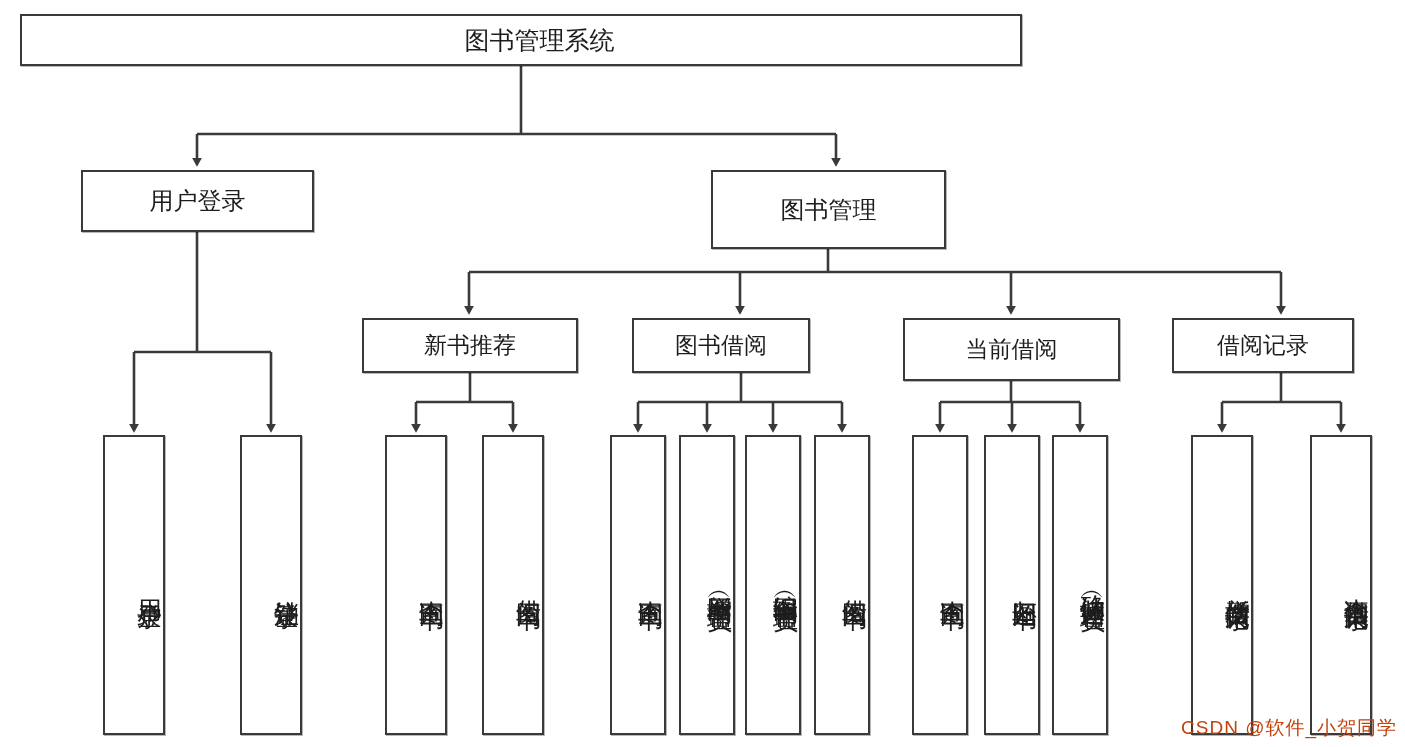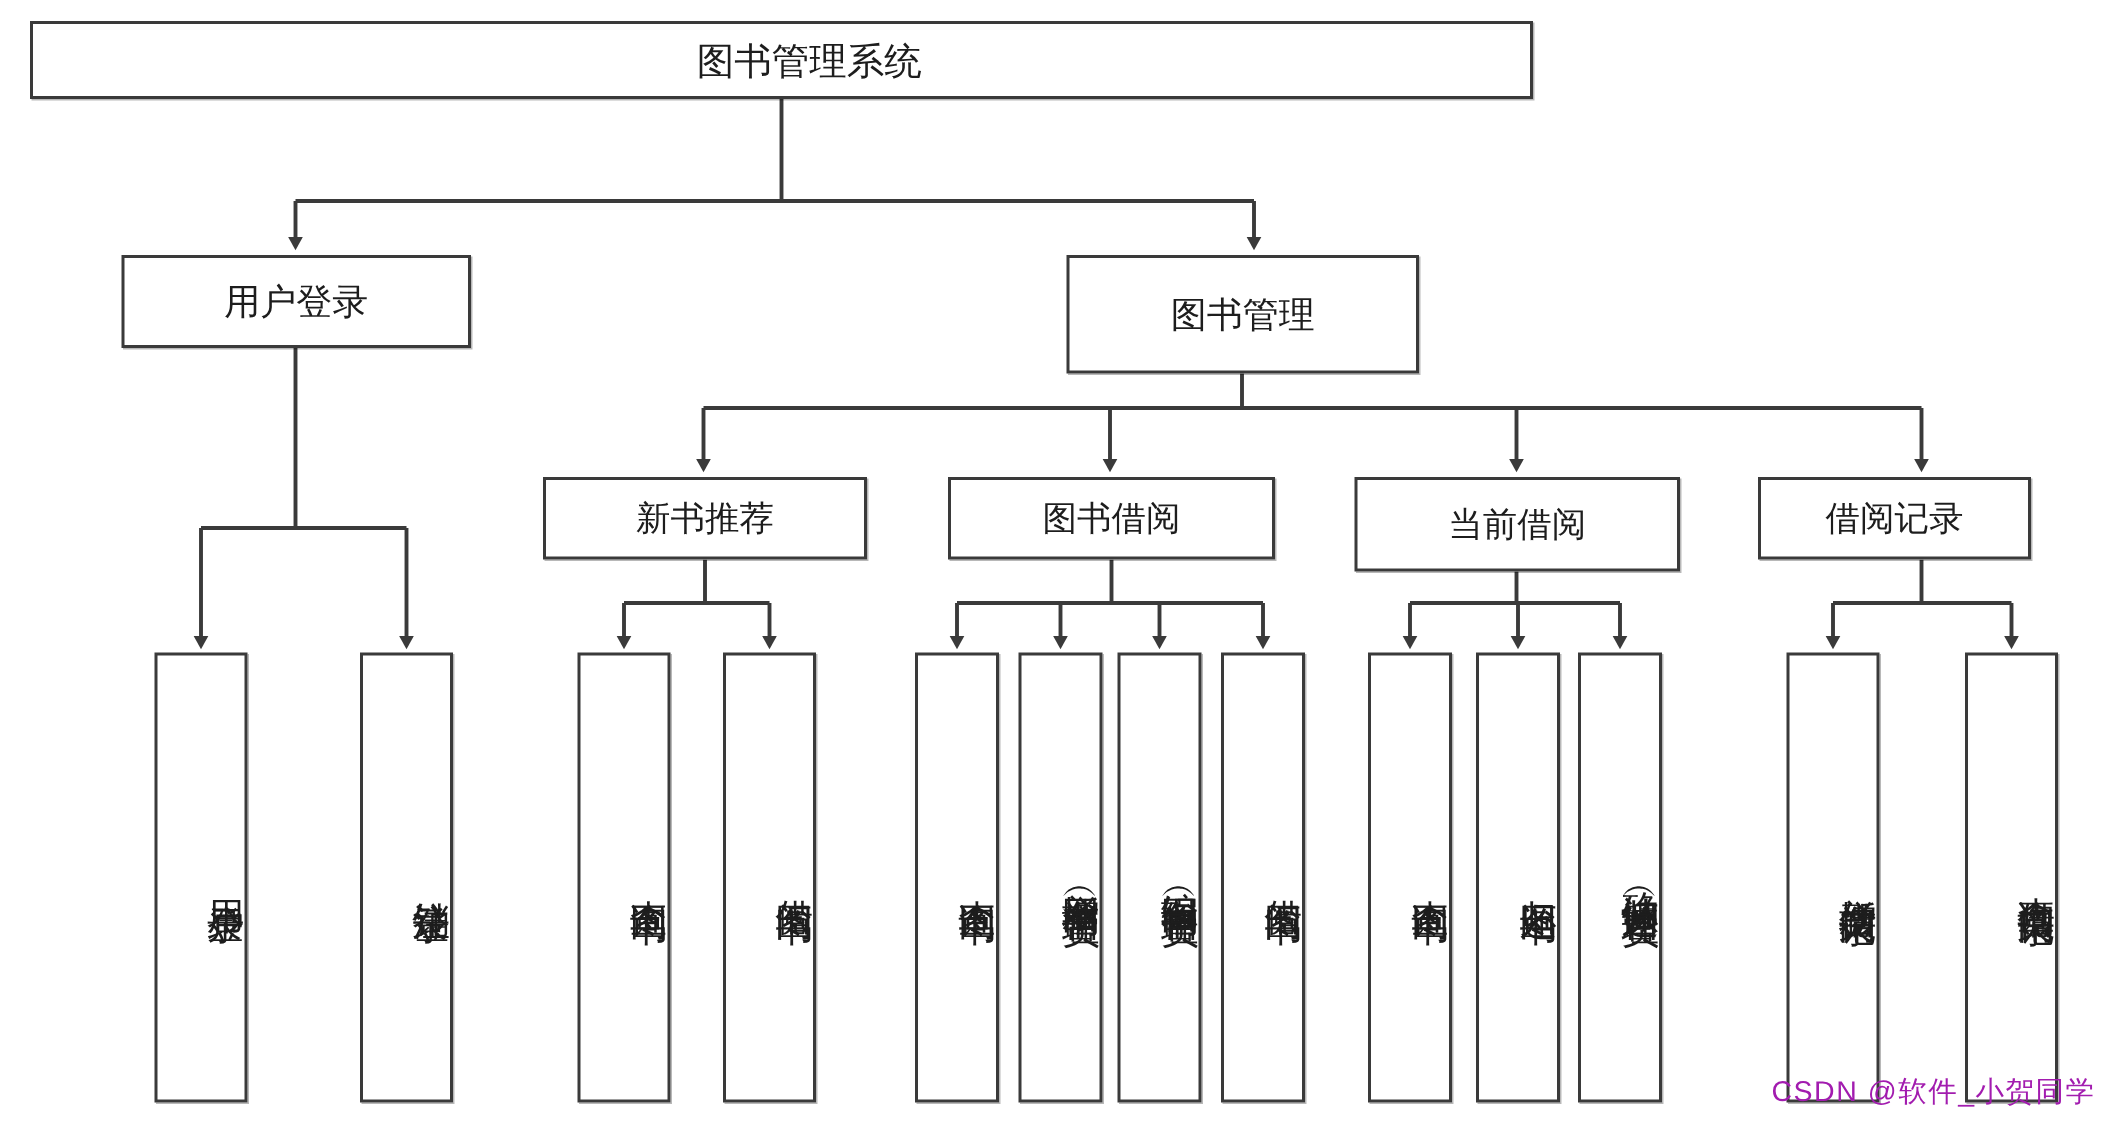--- a/index.html
+++ b/index.html
@@ -47,21 +47,21 @@
     align-items:flex-start;
     justify-content:center;
     white-space:nowrap;
     overflow:hidden;
   }
   .watermark{
     position:absolute;
     right:8px;
     bottom:6px;
     font-size:19px;
-    color:#a21caf;
+    color:#c2410c;
     letter-spacing:1px;
     z-index:9;
     white-space:nowrap;
     font-family:"Liberation Sans","DejaVu Sans",sans-serif;
   }
 </style>
 </head>
 <body>
 
 <div id="canvas">
@@ -123,21 +123,21 @@
   <div class="node lvl2" style="left:81px;top:170px;width:233px;height:62px;">
     <span>用户登录</span>
   </div>
   <div class="node lvl2" style="left:711px;top:170px;width:235px;height:79px;">
     <span>图书管理</span>
   </div>
 
   <div class="node lvl3" style="left:362px;top:318px;width:216px;height:55px;">
     <span>新书推荐</span>
   </div>
-  <div class="node lvl3" style="left:632px;top:318px;width:218px;height:55px;">
+  <div class="node lvl3" style="left:632px;top:318px;width:178px;height:55px;">
     <span>图书借阅</span>
   </div>
   <div class="node lvl3" style="left:903px;top:318px;width:217px;height:63px;">
     <span>当前借阅</span>
   </div>
   <div class="node lvl3" style="left:1172px;top:318px;width:182px;height:55px;">
     <span>借阅记录</span>
   </div>
 
   <div class="node leaf" style="left:103px;top:435px;width:62px;height:300px;">

